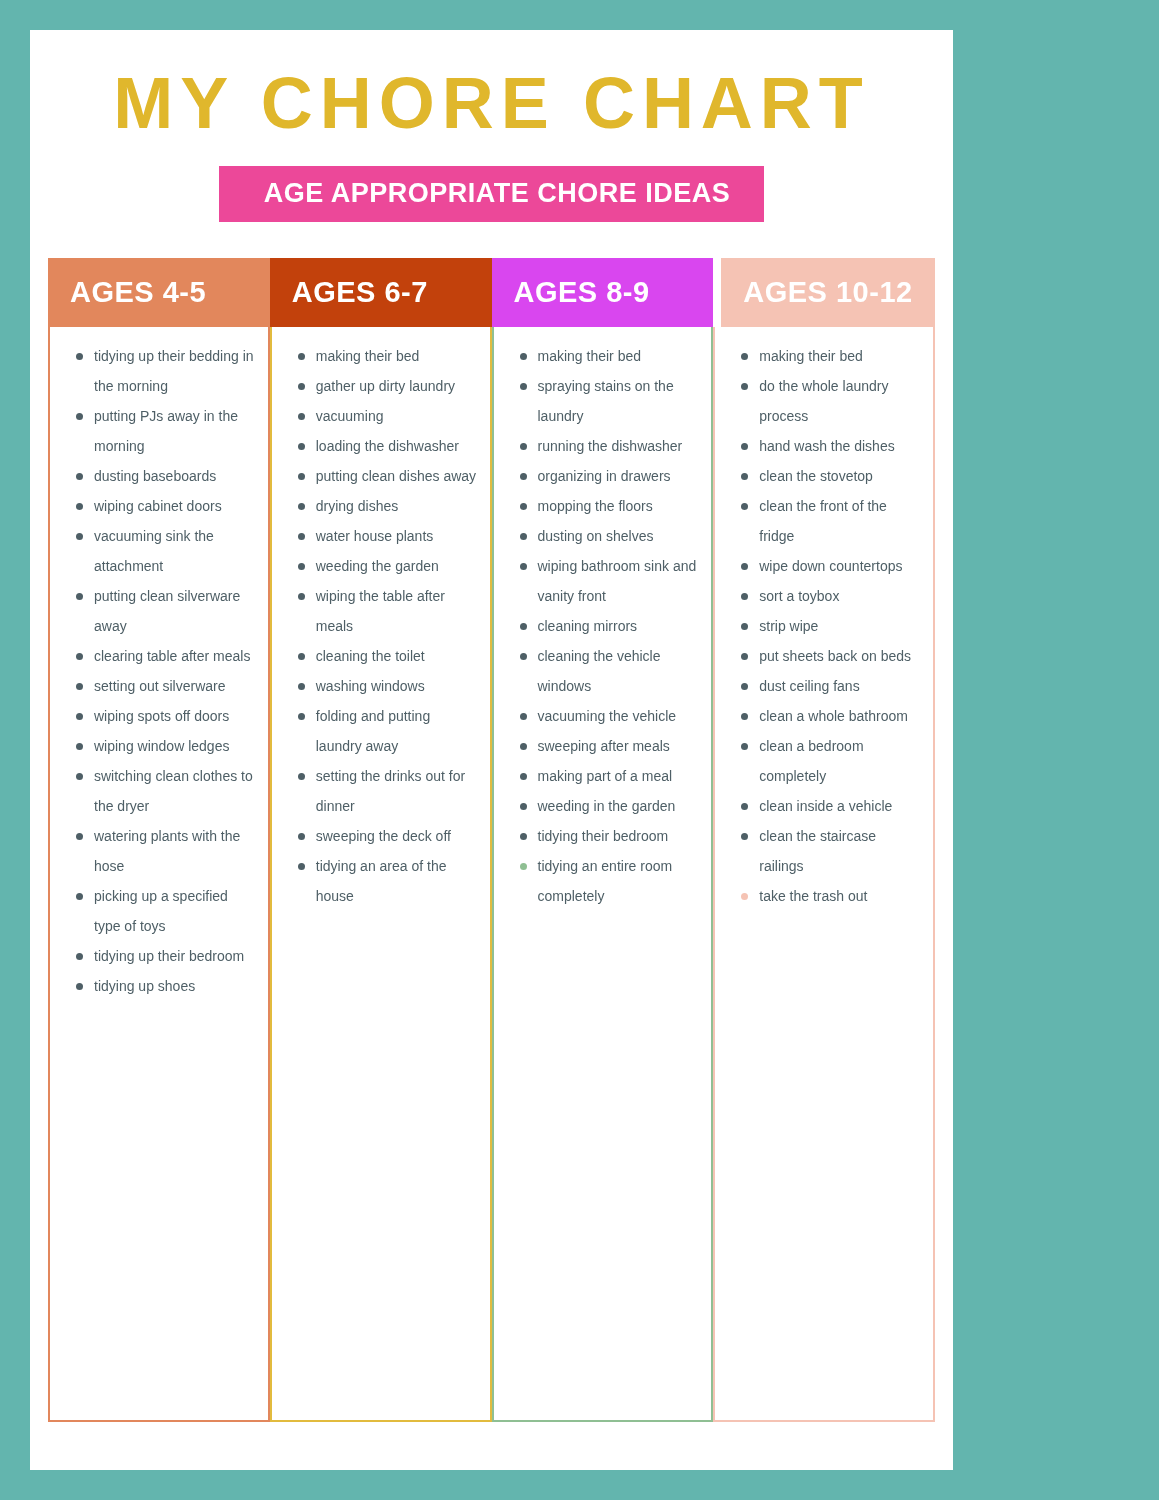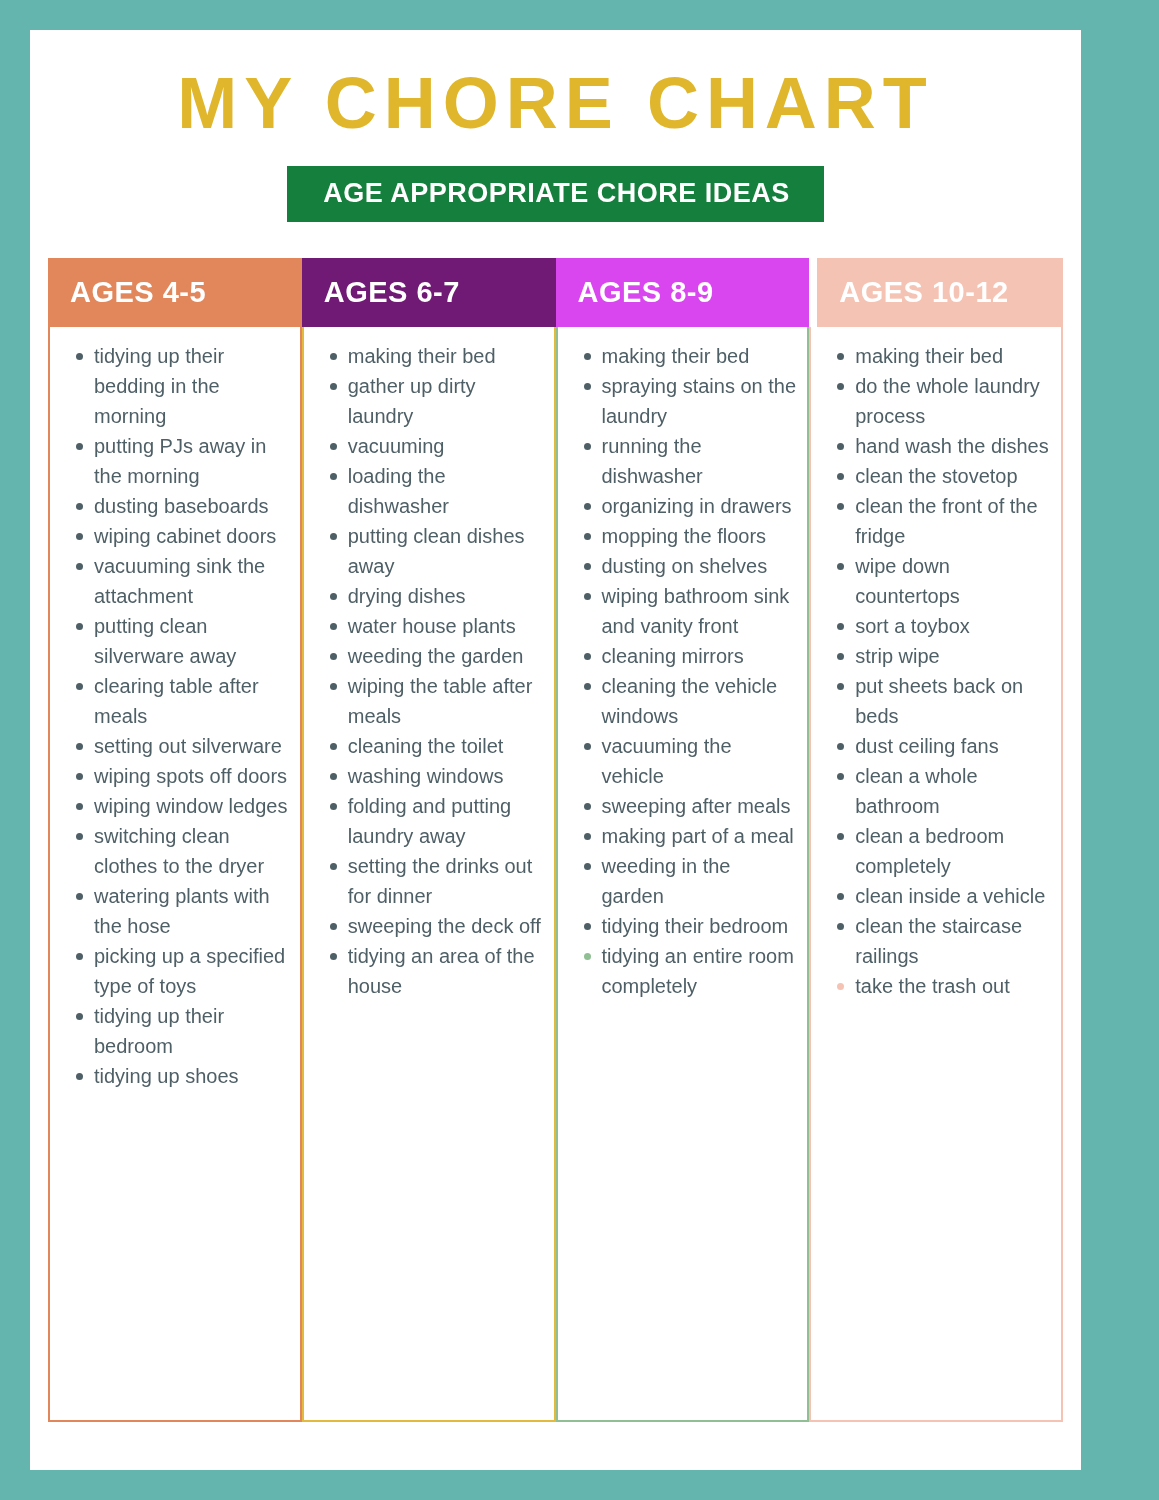--- a/index.html
+++ b/index.html
@@ -10,46 +10,46 @@
     width: 1159px;
     height: 1500px;
     background: #63b5ae;
     font-family: "Liberation Sans", sans-serif;
     overflow: hidden;
   }
   .page {
     position: absolute;
     left: 30px;
     top: 30px;
-    width: 1051px;
+    width: 923px;
     height: 1440px;
     background: #ffffff;
     box-sizing: border-box;
   }
   .title {
     text-align: center;
     color: #e0b72c;
     font-size: 72px;
     font-weight: bold;
     letter-spacing: 7px;
     margin-top: 32px;
     font-family: "Liberation Sans", sans-serif;
   }
   .subtitle-wrap {
     display: flex;
     justify-content: center;
     margin-top: 22px;
   }
   .subtitle {
-    background: #15803d;
+    background: #ec4899;
     color: #ffffff;
     font-size: 27px;
     font-weight: bold;
     letter-spacing: 0.5px;
-    padding: 14px 34px 15px 36px;
+    padding: 14px 34px 15px 45px;
     line-height: 1;
   }
   .columns {
     display: flex;
     justify-content: space-between;
     padding: 0 18px;
     margin-top: 36px;
   }
   .col {
     width: 254px;
@@ -73,39 +73,39 @@
     padding: 14px 10px 10px 10px;
   }
   ul.chores {
     margin: 0;
     padding-left: 34px;
     list-style: none;
   }
   ul.chores li {
     position: relative;
     color: #4e5f66;
-    font-size: 20px;
+    font-size: 14px;
     line-height: 30px;
     margin-bottom: 0px;
     font-family: "Liberation Sans", sans-serif;
   }
   ul.chores li::before {
     content: "";
     position: absolute;
     left: -18px;
     top: 12px;
     width: 7px;
     height: 7px;
     border-radius: 50%;
     background: #4e5f66;
   }
   
   .c0 .col-header { background: #e2875c; }
   .c0 .col-body { border-color: #e2875c; }
-  .c1 .col-header { background: #701a75; }
+  .c1 .col-header { background: #c2410c; }
   .c1 .col-body { border-color: #e2bb3e; }
   .c2 .col-header { background: #d946ef; }
   .c2 .col-body { border-color: #8fbf93; }
   .c3 .col-header { background: #f5c3b4; margin-left: 8px; }
   .c3 .col-body { border-color: #f5c3b4; }
   .c2 ul.chores li.accent::before { background: #8fbf93; }
   .c3 ul.chores li.accent::before { background: #f5c3b4; }
 </style>
 </head>
 <body>

